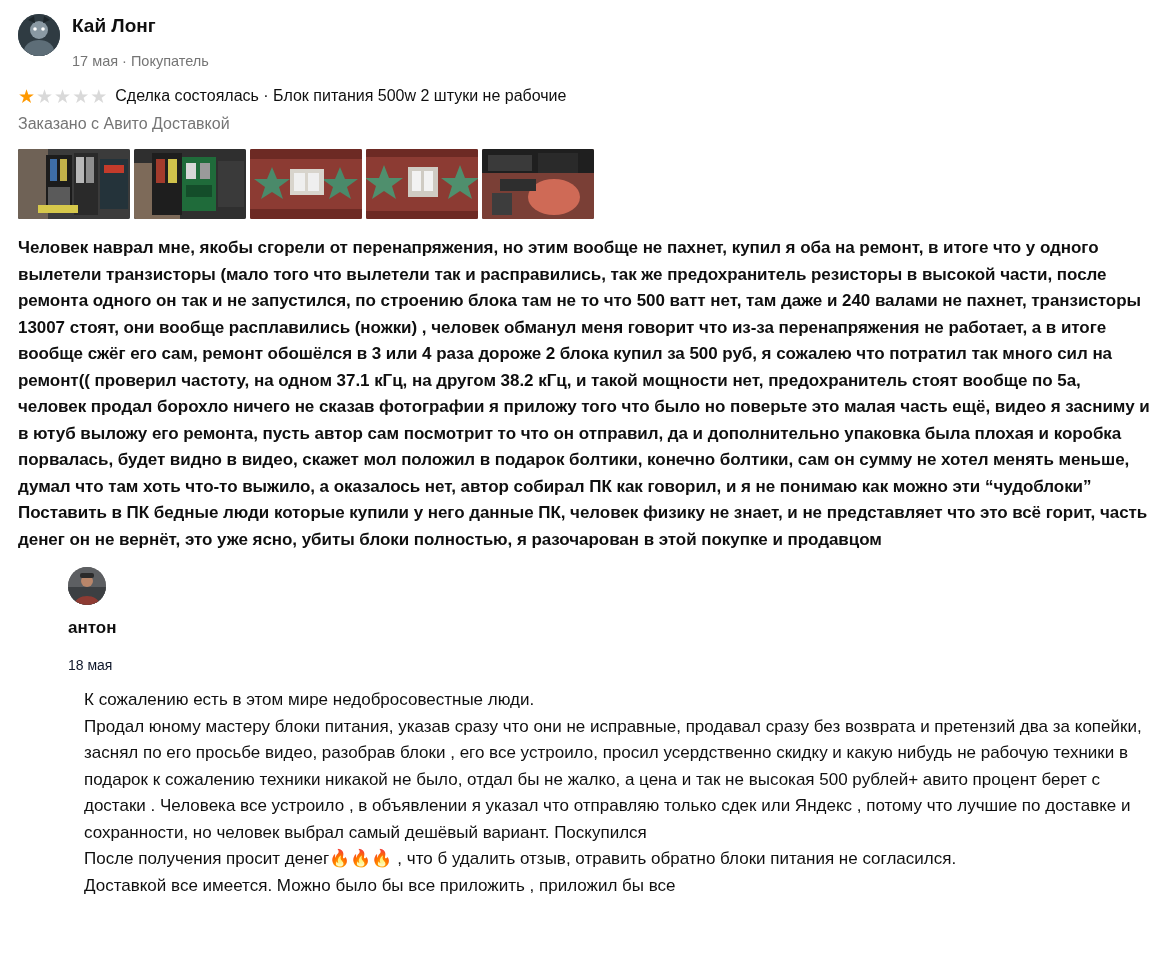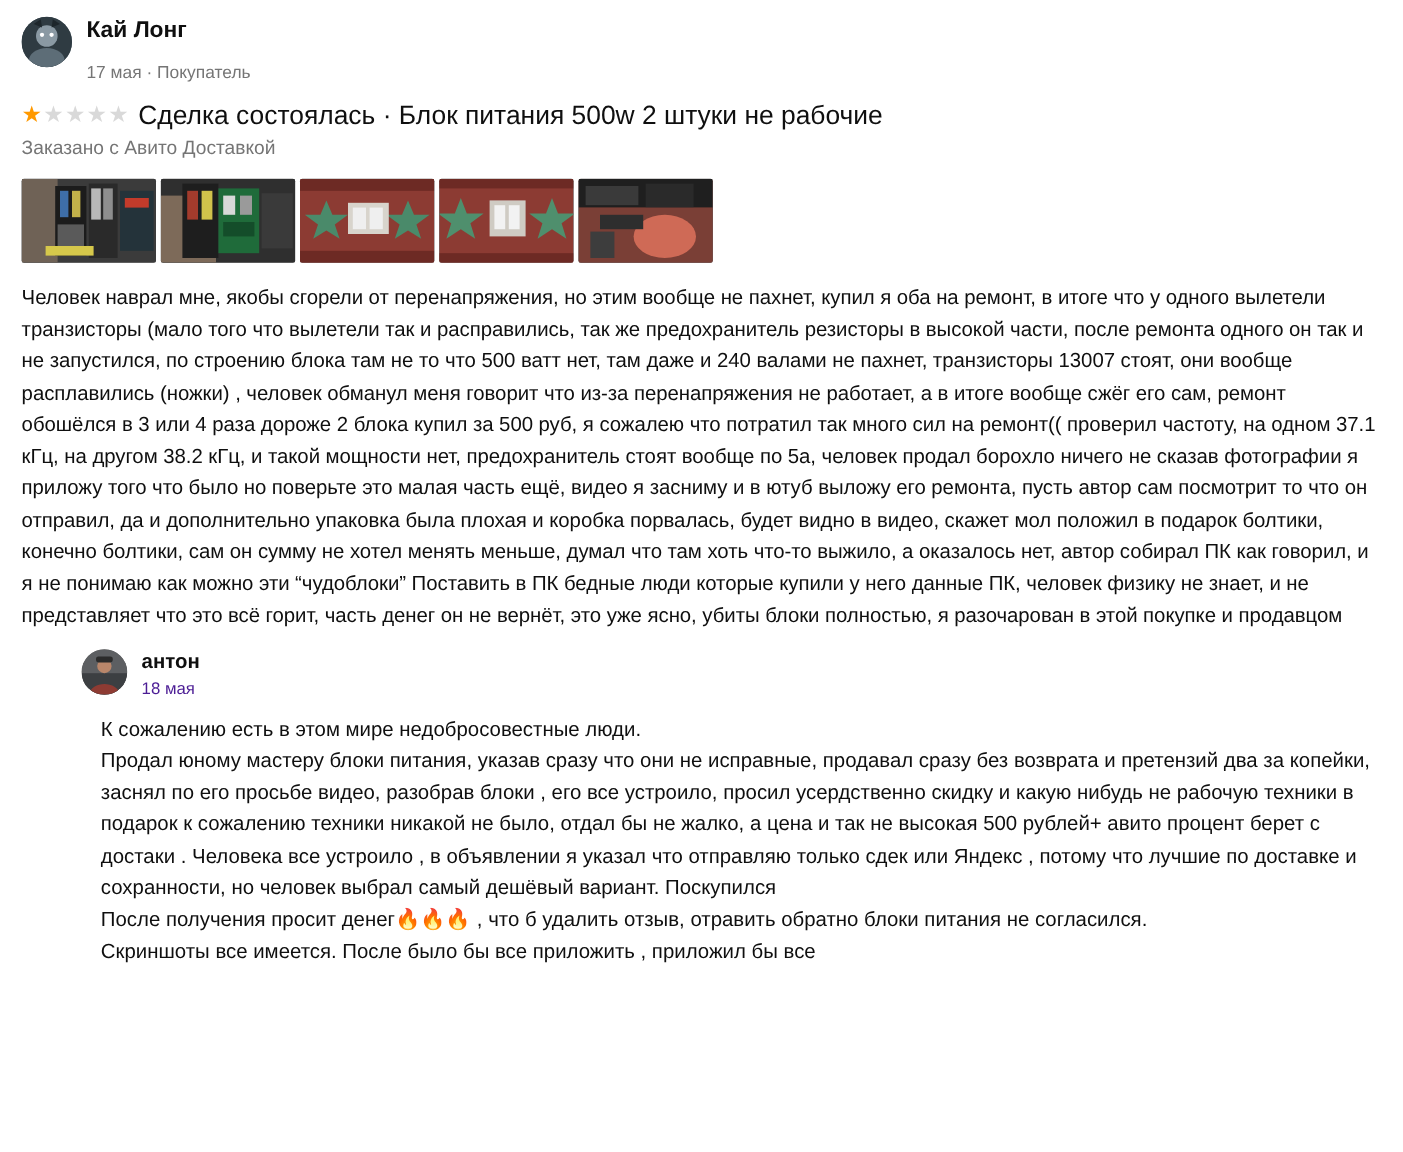--- a/index.html
+++ b/index.html
@@ -57,21 +57,21 @@
     display: flex;
     align-items: center;
     gap: 8px;
     margin-top: 14px;
     flex-wrap: wrap;
   }
   .stars { display: inline-flex; gap: 1px; line-height: 1; }
   .star { font-size: 19px; line-height: 19px; color: #d9d9d9; }
   .star.filled { color: #ff9900; }
   .deal-text {
-    font-size: 22px;
+    font-size: 16px;
     color: #0f0f0f;
     line-height: 22px;
   }
   .delivery-note {
     margin-top: 6px;
     font-size: 16px;
     color: #757575;
     line-height: 22px;
   }
 
@@ -93,52 +93,54 @@
   .photo svg { display: block; width: 100%; height: 100%; }
 
   
   .review-body {
     margin-top: 16px;
     font-size: 17px;
     line-height: 26.5px;
     color: #0f0f0f;
     text-align: left;
     letter-spacing: -0.05px;
+    font-weight: bold;
   }
 
   
   .reply {
     margin-top: 14px;
     margin-left: 50px;
   }
   .reply-head {
     display: flex;
     align-items: flex-start;
     gap: 12px;
+    flex-direction: column;
   }
   .reply-avatar {
     width: 38px;
     height: 38px;
     border-radius: 50%;
     flex: 0 0 38px;
     overflow: hidden;
     background: #6b6b6b;
   }
   .reply-avatar svg { display: block; width: 100%; height: 100%; }
   .reply-name {
     font-size: 17px;
     font-weight: bold;
     line-height: 20px;
     color: #0f0f0f;
   }
   .reply-date {
     font-size: 14px;
-    color: #4c1d95;
+    color: #0f172a;
     line-height: 19px;
-    margin-top: 2px;
+    margin-top: 18px;
   }
   .reply-body {
     margin-top: 12px;
     margin-left: 16px;
     font-size: 17px;
     line-height: 26.5px;
     color: #0f0f0f;
   }
   .reply-body p { margin: 0; }
 </style>
@@ -262,17 +264,17 @@
       </div>
       <div class="head-text">
         <div class="reply-name">антон</div>
         <div class="reply-date">18 мая</div>
       </div>
     </div>
     <div class="reply-body">
       <p>К сожалению есть в этом мире недобросовестные люди.</p>
       <p>Продал юному мастеру блоки питания, указав сразу что они не исправные, продавал сразу без возврата и претензий два за копейки, заснял по его просьбе видео, разобрав блоки , его все устроило, просил усердственно скидку и какую нибудь не рабочую техники в подарок к сожалению техники никакой не было, отдал бы не жалко, а цена и так не высокая 500 рублей+ авито процент берет с достаки . Человека все устроило , в объявлении я указал что отправляю только сдек или Яндекс , потому что лучшие по доставке и сохранности, но человек выбрал самый дешёвый вариант. Поскупился</p>
       <p>После получения просит денег🔥🔥🔥 , что б удалить отзыв, отравить обратно блоки питания не согласился.</p>
-      <p>Скриншоты все имеется. После было бы все приложить , приложил бы все</p>
+      <p>Доставкой все имеется. Можно было бы все приложить , приложил бы все</p>
     </div>
   </div>
 
 </div>
 
 </body></html>

